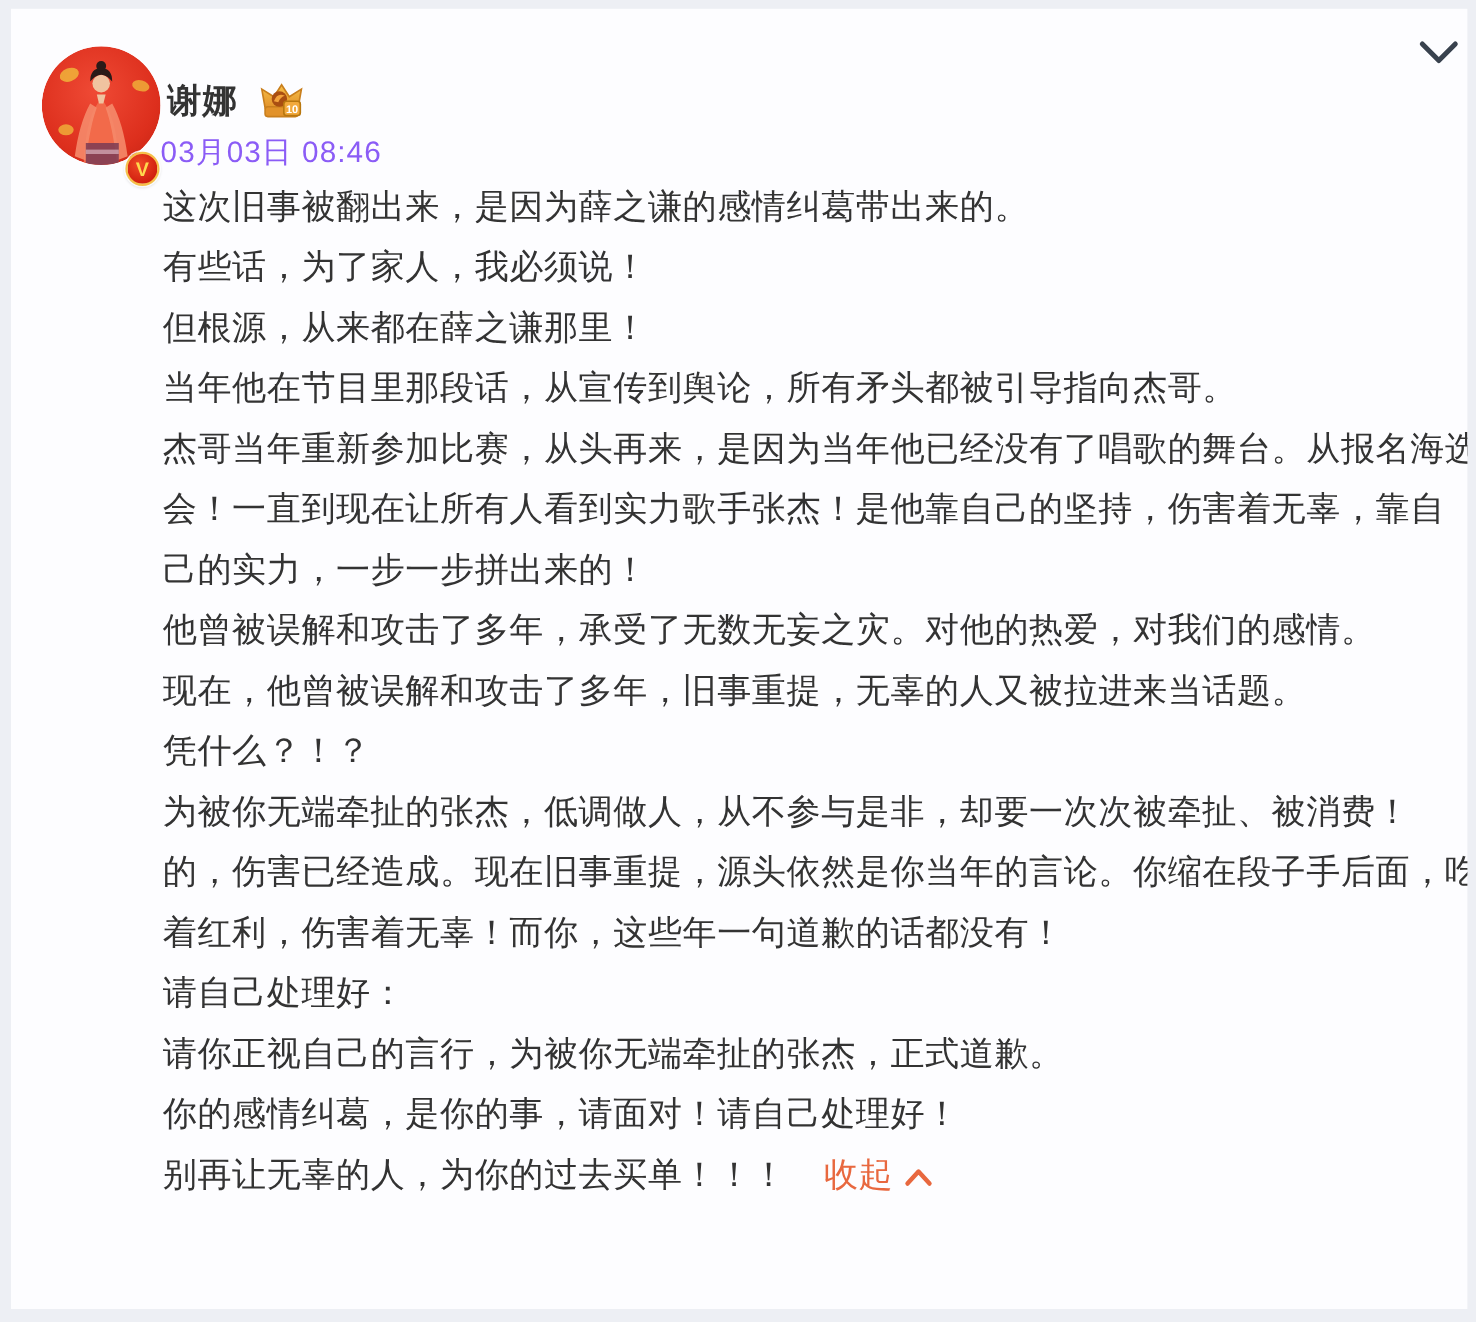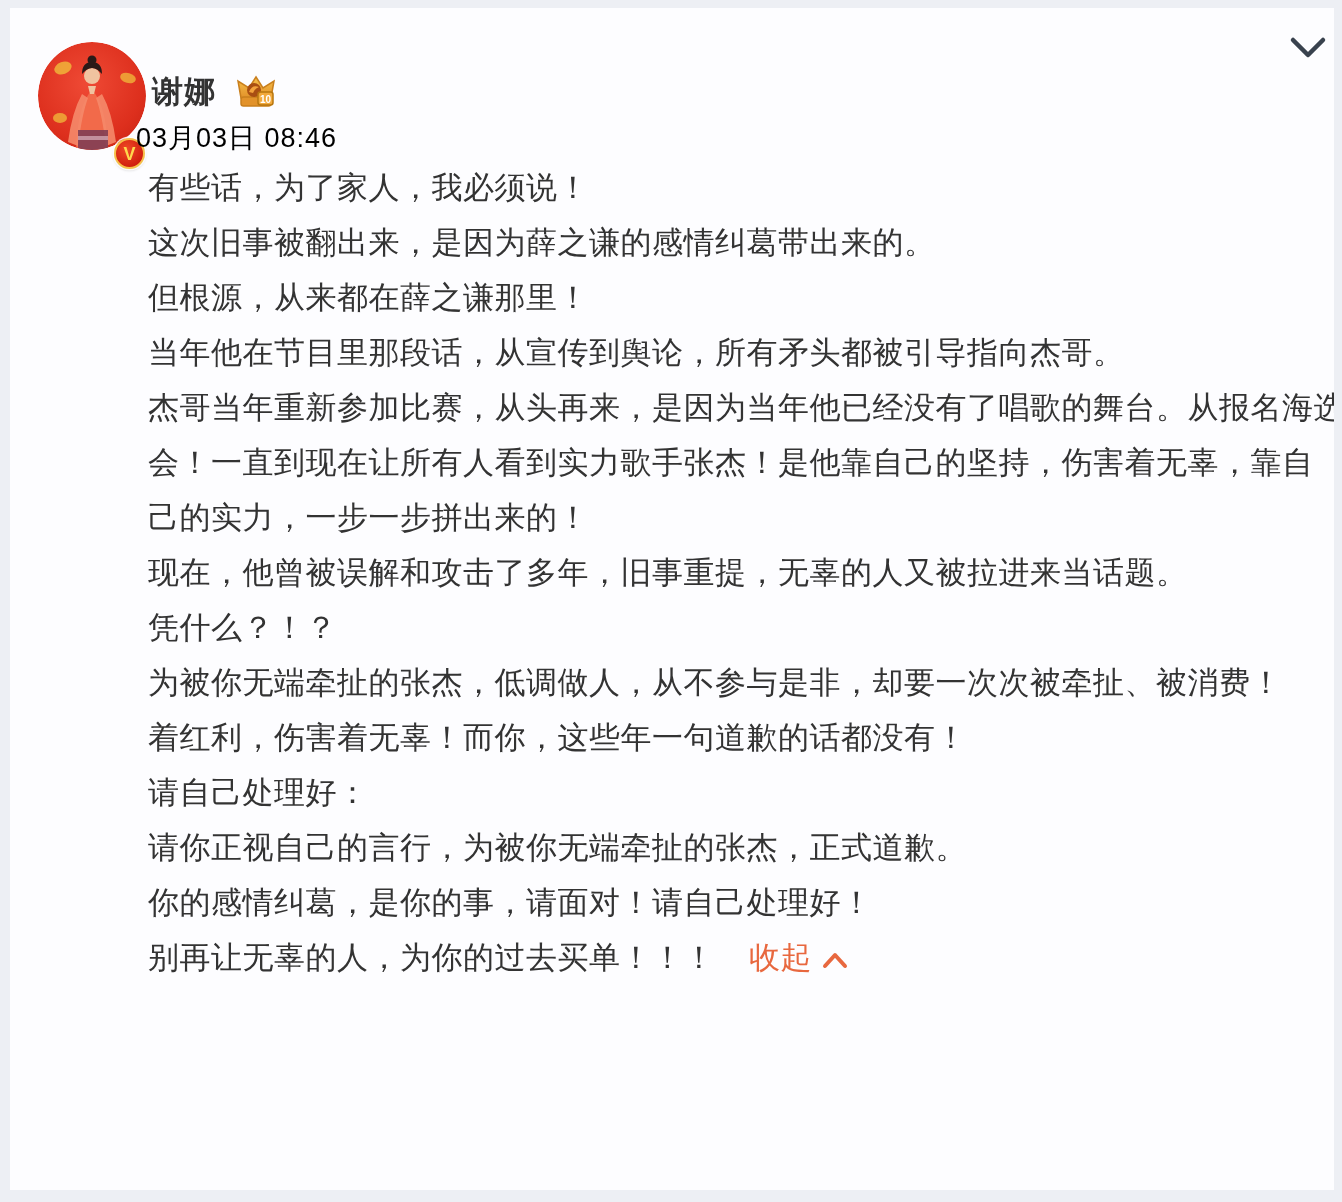--- a/index.html
+++ b/index.html
@@ -35,22 +35,22 @@
   }
   .name-row {
     position:absolute; left:142px; top:62px;
     display:flex; align-items:center; gap:16px;
   }
   .user-name {
     font-size:31px; font-weight:bold; color:#333333; letter-spacing:1px;
   }
   .crown-badge { width:48px; height:44px; display:block; }
   .timestamp {
-    position:absolute; left:126px; top:112px;
-    font-size:27px; color:#000000; letter-spacing:1px;
+    position:absolute; left:136px; top:112px;
+    font-size:27px; color:#8b5cf6; letter-spacing:1px;
   }
   .chevron-down {
     position:absolute; right:6px; top:26px;
     width:40px; height:28px; cursor:pointer;
   }
   
   .post-text {
     position:absolute; left:138px; top:152px;
     width:1186px;
     font-size:31px; line-height:55px; color:#333333;
@@ -128,30 +128,32 @@
         <path d="M17 22 Q20 14 27 17 Q23 18 21 23 Z" fill="#f3a23c"></path>
         <rect x="26" y="22" width="15" height="13" rx="2.5" fill="#f2a93c" stroke="#b8770f" stroke-width="1.5"></rect>
         <text x="33.5" y="32.5" text-anchor="middle" font-size="10" font-weight="bold" fill="#ffffff" font-family="Liberation Sans, sans-serif">10</text>
       </svg>
     </div>
 
     <div class="timestamp">03月03日 08:46</div>
 
     <div class="post-text">
       <div>
+          <div class="text-line">这次旧事被翻出来，是因为薛之谦的感情纠葛带出来的。</div>
           <div class="text-line">有些话，为了家人，我必须说！</div>
-          <div class="text-line">这次旧事被翻出来，是因为薛之谦的感情纠葛带出来的。</div>
           <div class="text-line">但根源，从来都在薛之谦那里！</div>
           <div class="text-line">当年他在节目里那段话，从宣传到舆论，所有矛头都被引导指向杰哥。</div>
           <div class="text-line">杰哥当年重新参加比赛，从头再来，是因为当年他已经没有了唱歌的舞台。从报名海选</div>
           <div class="text-line">会！一直到现在让所有人看到实力歌手张杰！是他靠自己的坚持，伤害着无辜，靠自</div>
           <div class="text-line">己的实力，一步一步拼出来的！</div>
+          <div class="text-line">他曾被误解和攻击了多年，承受了无数无妄之灾。对他的热爱，对我们的感情。</div>
           <div class="text-line">现在，他曾被误解和攻击了多年，旧事重提，无辜的人又被拉进来当话题。</div>
           <div class="text-line">凭什么？！？</div>
           <div class="text-line">为被你无端牵扯的张杰，低调做人，从不参与是非，却要一次次被牵扯、被消费！</div>
+          <div class="text-line">的，伤害已经造成。现在旧事重提，源头依然是你当年的言论。你缩在段子手后面，吃</div>
           <div class="text-line">着红利，伤害着无辜！而你，这些年一句道歉的话都没有！</div>
           <div class="text-line">请自己处理好：</div>
           <div class="text-line">请你正视自己的言行，为被你无端牵扯的张杰，正式道歉。</div>
           <div class="text-line">你的感情纠葛，是你的事，请面对！请自己处理好！</div>
         </div>
       <div class="last-line">
         <span>别再让无辜的人，为你的过去买单！！！</span>
         <a class="collapse-link">
           <span>收起</span>
           <svg class="caret-up" viewBox="0 0 26 18" fill="none">

